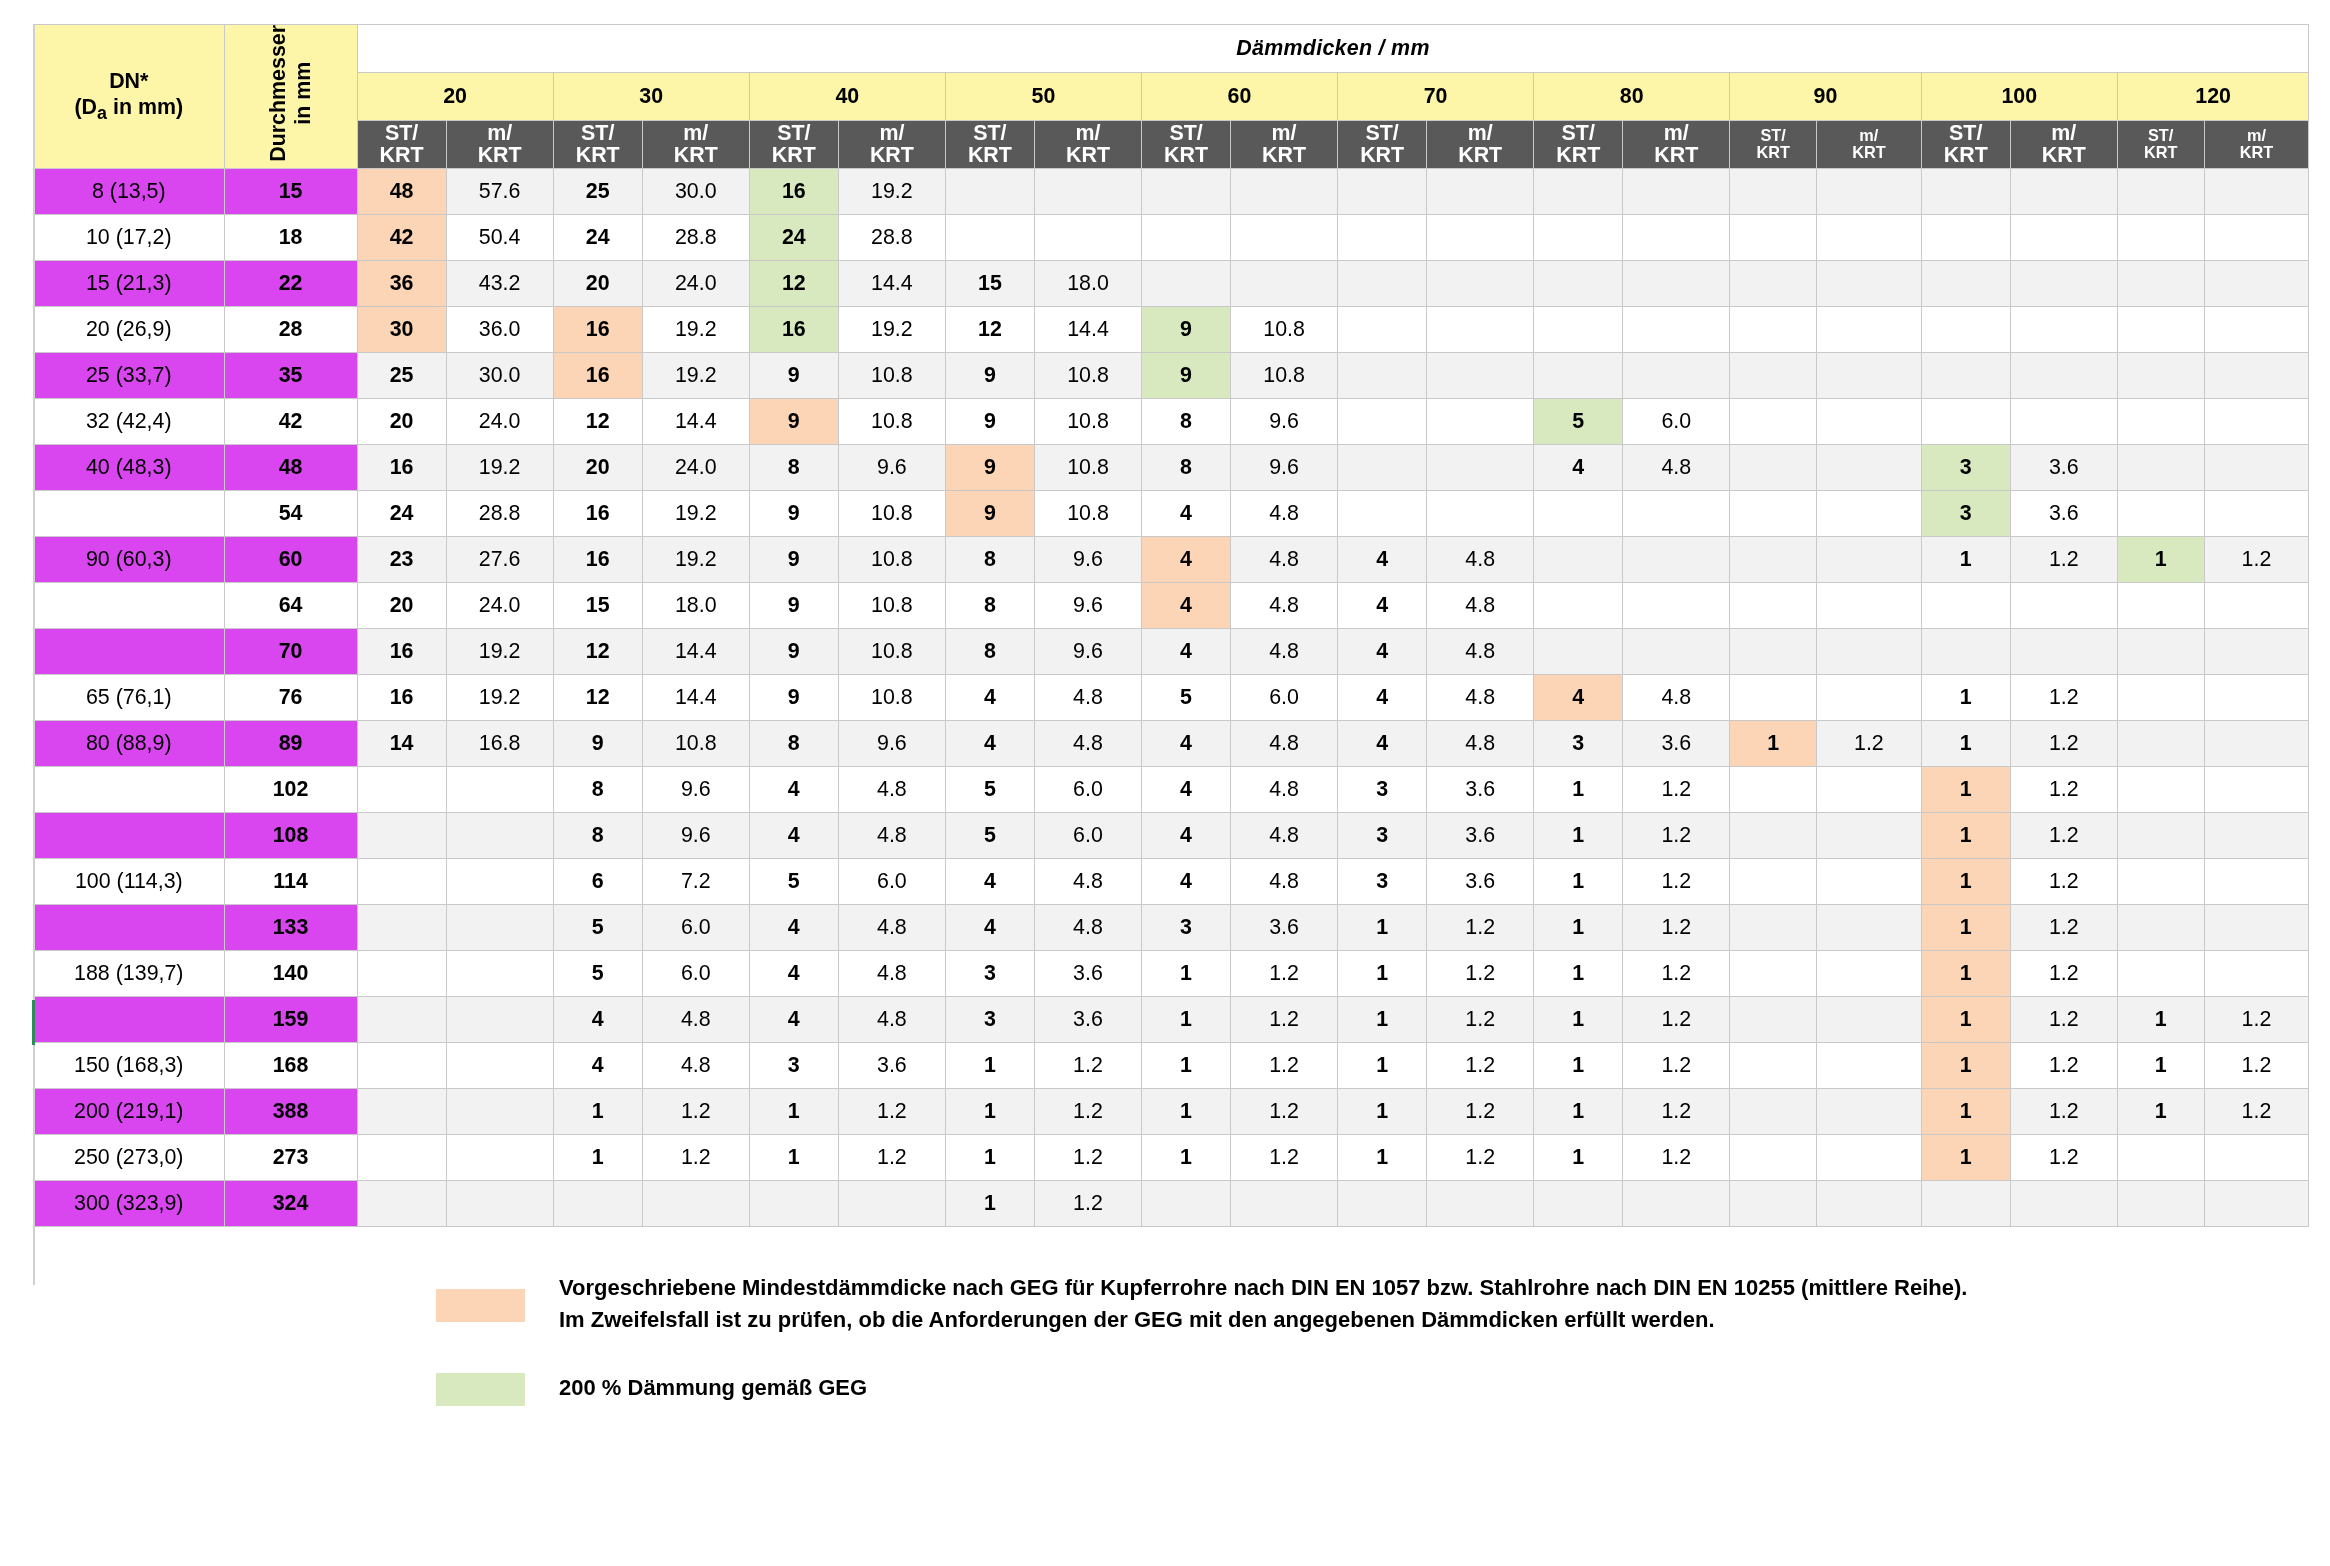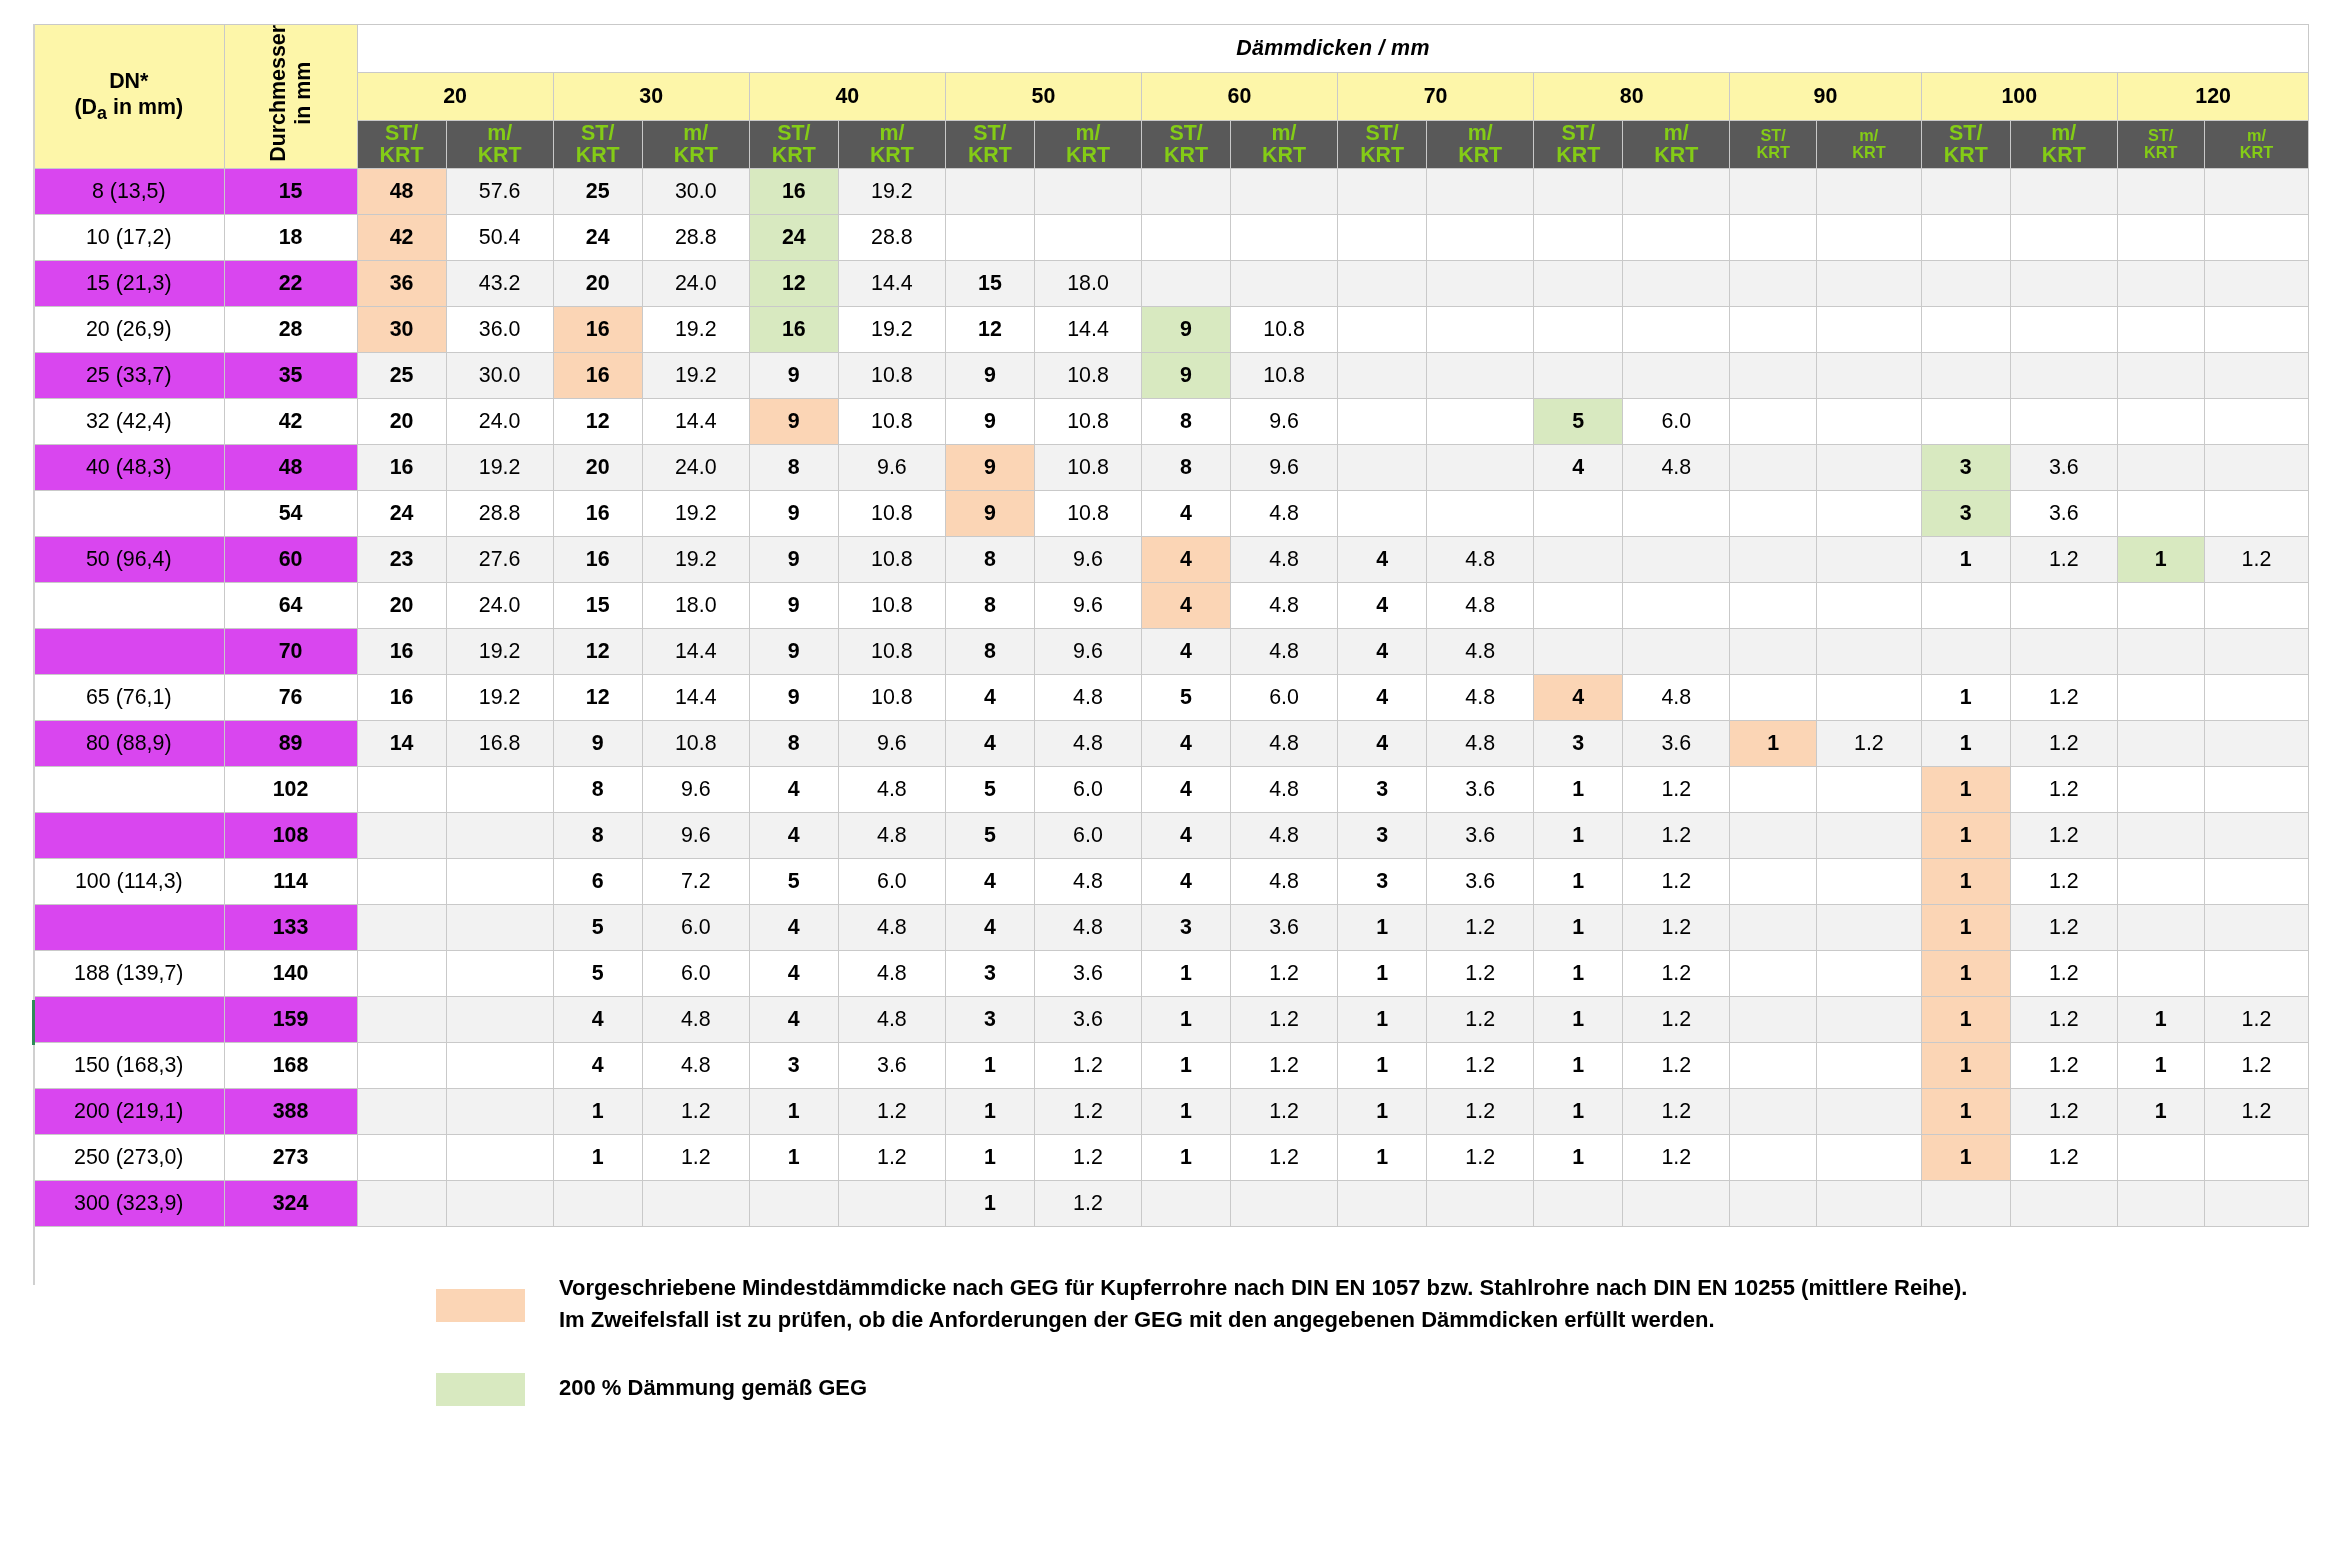--- a/index.html
+++ b/index.html
@@ -15,21 +15,21 @@
     border:0.9px solid #c9c9c9;
     padding:0;
     text-align:center;
     vertical-align:middle;
     font-size:21.4px;
     height:45px;
     background:#ffffff;
   }
   
   .hdr-yellow{background:#fdf6a9 !important;font-weight:bold;}
-  .hdr-dark{background:#595959 !important;color:#84cc16;font-weight:bold;font-size:19px;line-height:1.05;}
+  .hdr-dark{background:#595959 !important;color:#ffffff;font-weight:bold;font-size:19px;line-height:1.05;}
   .hdr-dark.small{font-size:16.3px;font-weight:bold;}
   .title-cell{background:#ffffff;font-size:26px;font-weight:bold;letter-spacing:0.3px;font-style:italic;}
   .dn-head{font-size:23px;font-weight:bold;line-height:1.25;}
   .vert{
     writing-mode:vertical-rl;
     transform:rotate(180deg);
     font-size:21.4px;font-weight:bold;line-height:1.15;
     display:inline-block;
   }
   
@@ -357,21 +357,21 @@
           <td class="st empty"></td>
           <td class="mk empty"></td>
           <td class="st empty"></td>
           <td class="mk empty"></td>
           <td class="st green">3</td>
           <td class="mk">3.6</td>
           <td class="st empty"></td>
           <td class="mk empty"></td>
         </tr>
         <tr class="alt">
-          <td class="dn">50 (96,4)</td>
+          <td class="dn">90 (60,3)</td>
           <td class="dur">60</td>
           <td class="st">23</td>
           <td class="mk">27.6</td>
           <td class="st">16</td>
           <td class="mk">19.2</td>
           <td class="st">9</td>
           <td class="mk">10.8</td>
           <td class="st">8</td>
           <td class="mk">9.6</td>
           <td class="st orange">4</td>

